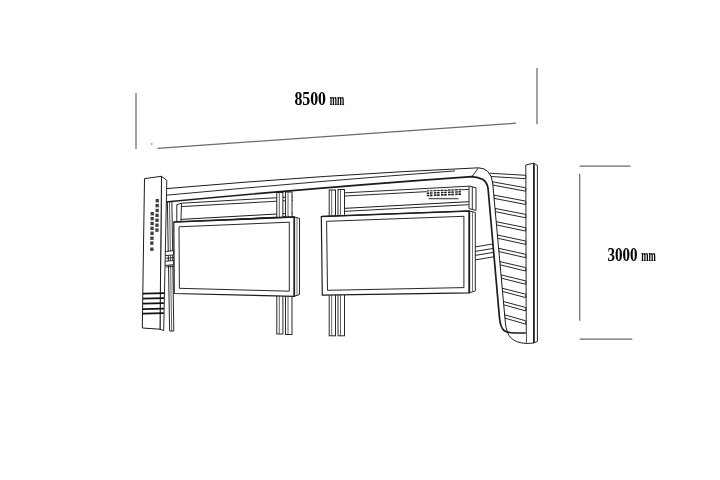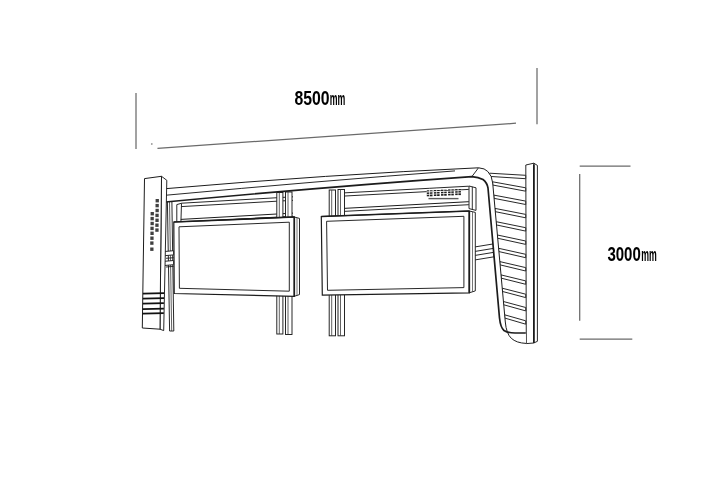--- a/index.html
+++ b/index.html
@@ -1,17 +1,17 @@
 <!DOCTYPE html>
 <html><head>
 <meta charset="utf-8">
 <style>
 html,body{margin:0;padding:0;background:#ffffff;}
 #page{width:720px;height:480px;position:relative;overflow:hidden;background:#bef264;
-font-family:Liberation Sans, sans-serif;}
+font-family:Liberation Serif, serif;}
 svg{position:absolute;left:0;top:0;}
 </style>
 </head>
 <body>
 <div id="page">
 <svg width="720" height="480" viewBox="0 0 720 480">
 
 <rect x="0" y="0" width="720" height="480" fill="#ffffff"></rect>
 
 <path d="M136,93 V149" stroke="#6a6a6a" stroke-width="1.25" fill="none"></path>

